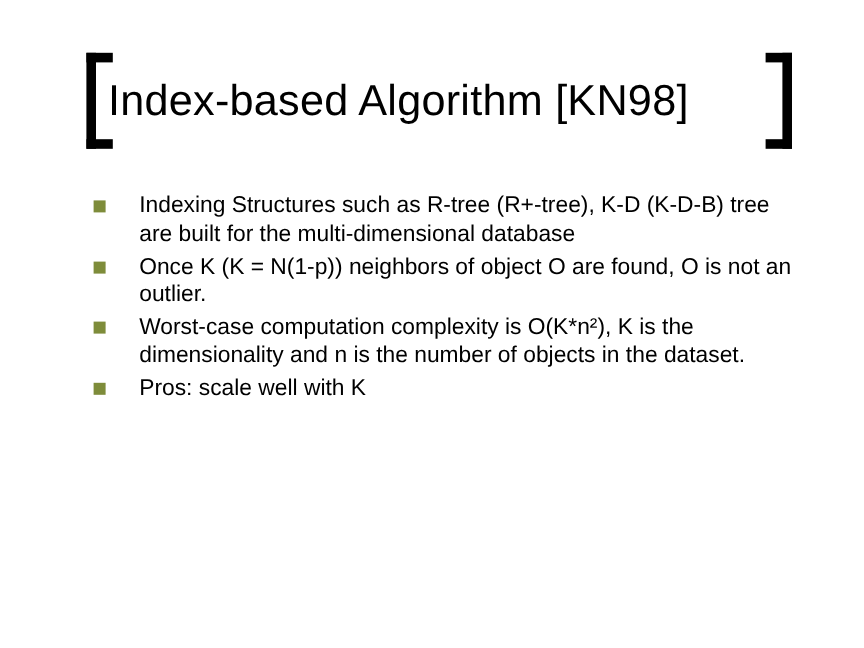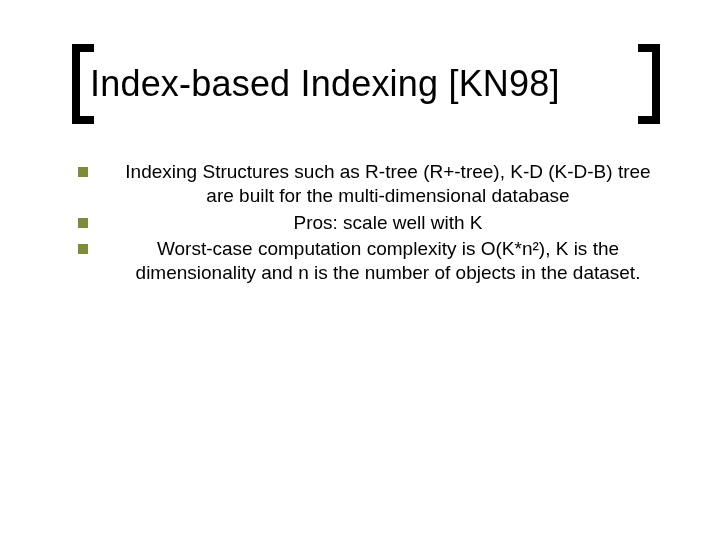--- a/index.html
+++ b/index.html
@@ -60,21 +60,20 @@
   .body {
     position: absolute;
     top: 160px;
     left: 78px;
     right: 60px;
   }
   .item {
     display: flex;
     align-items: flex-start;
     margin-bottom: 3px;
-    text-align: center;
   }
   .bullet {
     flex: 0 0 auto;
     width: 10px;
     height: 10px;
     background: #7e8c3a;
     margin-top: 7px;
     margin-right: 28px;
   }
   .text {
@@ -87,36 +86,40 @@
 <body>
 
 <div class="slide">
 
   <div class="title-wrap">
     <div class="bracket left">
       <div class="bar v"></div>
         <div class="bar h top"></div>
         <div class="bar h bot"></div>
     </div>
-    <div class="title">Index-based Indexing [KN98]</div>
+    <div class="title">Index-based Algorithm [KN98]</div>
     <div class="bracket right">
       <div class="bar v"></div>
         <div class="bar h top"></div>
         <div class="bar h bot"></div>
     </div>
   </div>
 
   <div class="body">
     <div class="item">
       <div class="bullet"></div>
       <div class="text">Indexing Structures such as R-tree (R+-tree), K-D (K-D-B) tree are built for the multi-dimensional database</div>
     </div>
     <div class="item">
       <div class="bullet"></div>
-      <div class="text">Pros: scale well with K</div>
+      <div class="text">Once K (K = N(1-p)) neighbors of object O are found, O is not an outlier.</div>
     </div>
     <div class="item">
       <div class="bullet"></div>
       <div class="text">Worst-case computation complexity is O(K*n²), K is the dimensionality and n is the number of objects in the dataset.</div>
+    </div>
+    <div class="item">
+      <div class="bullet"></div>
+      <div class="text">Pros: scale well with K</div>
     </div>
   </div>
 
 </div>
 
 </body></html>

